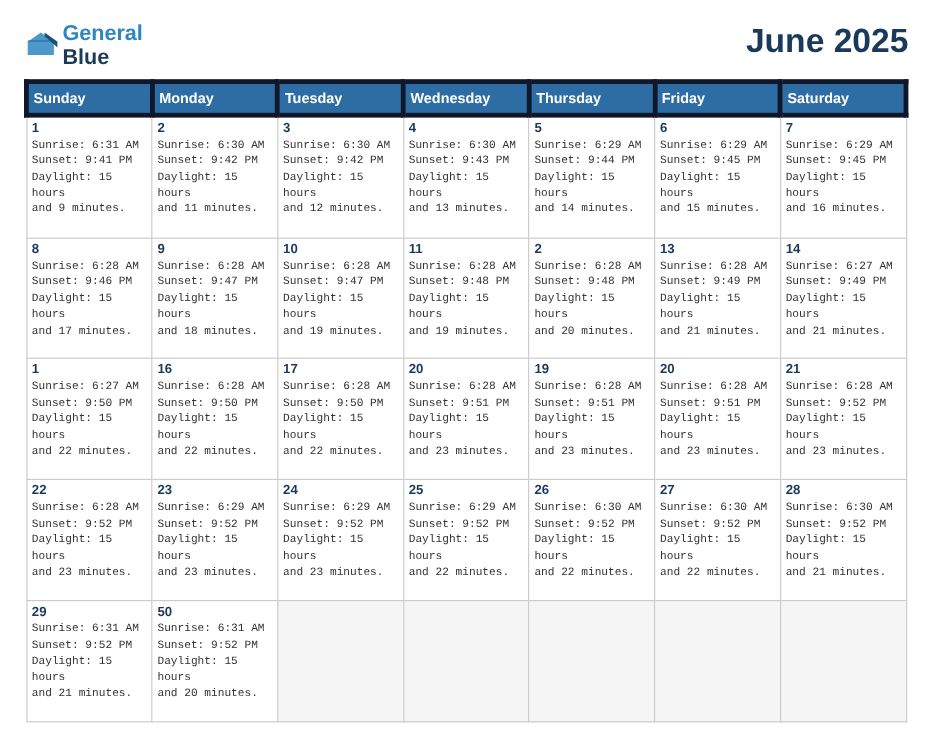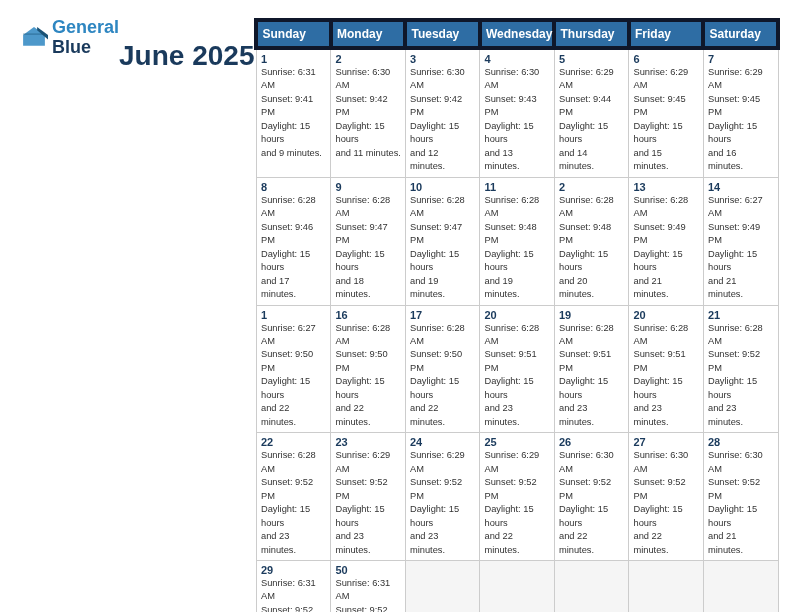--- a/index.html
+++ b/index.html
@@ -6,23 +6,23 @@
     body {
       font-family: Arial, sans-serif;
       background: #fff;
       width: 792px;
       height: 612px;
       overflow: hidden;
     }
     .page {
       width: 792px;
       height: 612px;
-      padding: 18px 12px 10px 20px;
+      padding: 18px 35px 10px 20px;
       display: flex;
-      flex-direction: row;
+      flex-direction: column;
     }
     .header {
       display: flex;
       justify-content: space-between;
       align-items: flex-start;
       margin-bottom: 8px;
     }
     .logo {
       display: flex;
       align-items: center;
@@ -36,21 +36,20 @@
     }
     .logo-text span {
       color: #2e86c1;
     }
     .logo-icon {
       width: 28px;
       height: 28px;
     }
     .title-block {
       text-align: left;
-      margin-top: 22px;
     }
     .title-block .month-year {
       font-size: 28px;
       font-weight: bold;
       color: #1a3a5c;
     }
     .title-block .location {
       font-size: 13px;
       color: #444;
     }
@@ -86,20 +85,21 @@
       font-size: 11px;
       font-weight: bold;
       color: #1a3a5c;
       display: block;
       margin-bottom: 1px;
     }
     .day-info {
       line-height: 1.45;
       font-size: 9.3px;
       color: #333;
+      font-family: Liberation Mono, monospace;
     }
     tr:last-child td {
       height: 70px;
     }
   </style>
 </head>
 <body>
 
 <div class="page">
   <div class="header">

